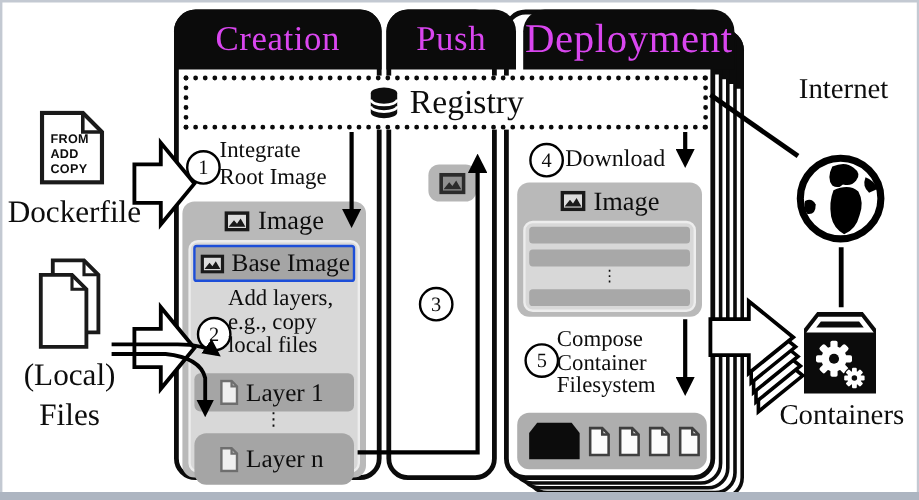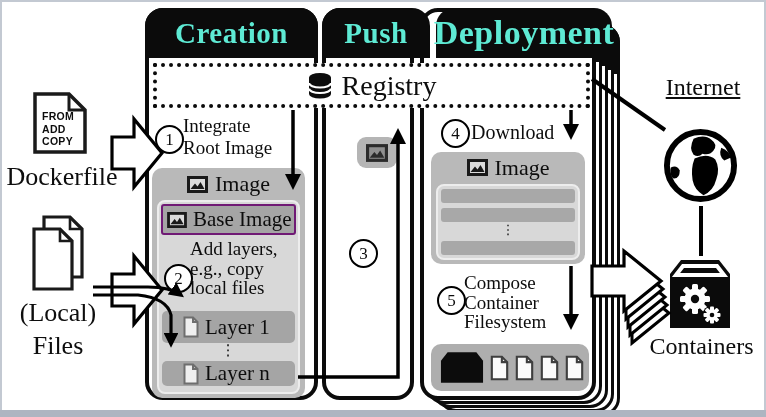--- a/index.html
+++ b/index.html
@@ -5,21 +5,21 @@
   html,body{margin:0;padding:0;background:#fff;}
   .stage{
     position:relative;width:766px;height:417px;background:#fff;overflow:hidden;
     font-family:"Liberation Serif",serif;color:#0d0d0d;
     box-shadow:inset 0 0 0 2px #c3c9d2;
   }
   .bottom-strip{position:absolute;left:0;bottom:0;width:766px;height:7px;background:#adb5c1;z-index:10;}
   
   .panel{position:absolute;top:8px;height:392px;background:#fff;border:4px solid #0b0b0b;border-radius:18px;z-index:2;box-sizing:border-box;}
   .panel-header{position:absolute;top:8px;height:50px;background:#0b0b0b;border-radius:18px 18px 0 0;z-index:2;
-    display:flex;align-items:center;justify-content:center;color:#5eead4;font-weight:bold;font-size:29px;letter-spacing:.5px;}
+    display:flex;align-items:center;justify-content:center;color:#d946ef;font-weight:normal;font-size:29px;letter-spacing:.5px;}
   .stack{position:absolute;height:392px;background:#fff;border:3px solid #0b0b0b;border-radius:18px;z-index:1;box-sizing:border-box;}
   .stack-head{position:absolute;height:50px;background:#0b0b0b;border-radius:18px 18px 0 0;z-index:1;}
   
   .registry{position:absolute;left:153px;top:63px;width:437px;height:45px;background:#fff;border:4px dotted #0b0b0b;z-index:3;
     box-sizing:border-box;display:flex;align-items:center;justify-content:center;gap:9px;}
   .registry-label{font-size:28px;}
   
   .circ{position:absolute;width:25px;height:25px;border:2.5px solid #000;border-radius:50%;background:#fff;z-index:4;
     display:flex;align-items:center;justify-content:center;font-size:17px;line-height:1;}
   .steplabel{position:absolute;z-index:4;text-align:left;white-space:pre-line;}
@@ -92,21 +92,21 @@
     <span>
       <svg width="21" height="17" viewBox="0 0 21 17">
           <rect x="1.5" y="1.5" width="18" height="14" fill="#dcdcdc" stroke="#1a1a1a" stroke-width="3"></rect>
           <path d="M3.5 13 L8 7.5 L10.5 10.5 L13.5 6 L17.5 13 Z" fill="#1a1a1a"></path>
         </svg>
     </span>
     <span>Image</span>
   </div>
   <div class="innerbox" style="left:157px;top:200px;width:143px;height:194px;"></div>
 
-  <div class="bar" style="left:161px;top:204px;width:135px;height:31px;border:2px solid #701a75;border-radius:3px;padding-left:4px;">
+  <div class="bar" style="left:161px;top:204px;width:135px;height:31px;border:2px solid #1d4ed8;border-radius:3px;padding-left:4px;">
     <span>
       <svg width="20" height="16" viewBox="0 0 21 17">
           <rect x="1.5" y="1.5" width="18" height="14" fill="#dcdcdc" stroke="#1a1a1a" stroke-width="3"></rect>
           <path d="M3.5 13 L8 7.5 L10.5 10.5 L13.5 6 L17.5 13 Z" fill="#1a1a1a"></path>
         </svg>
     </span>
     <span>Base Image</span>
   </div>
 
   <div class="circ" style="left:164px;top:264px;">
@@ -119,21 +119,21 @@
   <div class="bar" style="left:162px;top:311px;width:133px;height:32px;">
     <span>
       <svg width="16" height="22" viewBox="0 0 16 22">
           <path d="M1.5 1.5 H10 L14.5 6 V20.5 H1.5 Z" fill="#efefef" stroke="#6e6e6e" stroke-width="2"></path>
           <path d="M10 1.5 V6 H14.5" fill="none" stroke="#6e6e6e" stroke-width="2"></path>
         </svg>
     </span>
     <span>Layer 1</span>
   </div>
   <div class="dots" style="left:216px;top:343px;width:24px;">⋮</div>
-  <div class="bar" style="left:162px;top:361px;width:133px;height:25px;">
+  <div class="bar" style="left:162px;top:361px;width:133px;height:43px;border-radius:10px;">
     <span>
       <svg width="16" height="22" viewBox="0 0 16 22">
           <path d="M1.5 1.5 H10 L14.5 6 V20.5 H1.5 Z" fill="#efefef" stroke="#6e6e6e" stroke-width="2"></path>
           <path d="M10 1.5 V6 H14.5" fill="none" stroke="#6e6e6e" stroke-width="2"></path>
         </svg>
     </span>
     <span>Layer n</span>
   </div>
 
   <div class="chip">
@@ -223,21 +223,21 @@
     <svg width="58" height="78" viewBox="0 0 58 78">
       <path d="M14 2 H40 L52 14 V62 H14 Z" fill="#fff" stroke="#1a1a1a" stroke-width="3.2"></path>
       <path d="M40 2 V14 H52" fill="none" stroke="#1a1a1a" stroke-width="2.6"></path>
       <path d="M4 14 H30 L42 26 V74 H4 Z" fill="#fff" stroke="#1a1a1a" stroke-width="3.2"></path>
       <path d="M30 14 V26 H42" fill="none" stroke="#1a1a1a" stroke-width="2.6"></path>
     </svg>
   </span>
   <div class="outlabel" style="left:3px;top:297px;width:110px;font-size:26px;">(Local)
 Files</div>
 
-  <div class="outlabel" style="left:648px;top:72px;width:110px;text-decoration:underline;">Internet</div>
+  <div class="outlabel" style="left:648px;top:60px;width:110px;">Internet</div>
   <span class="iconabs" style="left:661px;top:126px;">
     <svg width="79" height="79" viewBox="0 0 80 80">
       <circle cx="40" cy="40" r="34" fill="#fff" stroke="#000" stroke-width="6"></circle>
       <path d="M33 13 q11 -5 18 1 q7 5 2 11 q-4 5 -11 3 q-4 4 -9 1 q-5 -6 0 -16 z" fill="#000"></path>
       <path d="M34 33 q13 -6 21 1 q5 9 1 20 q-3 12 -13 16 q-9 -5 -11 -15 q-2 -12 2 -22 z" fill="#000"></path>
       <path d="M10 42 q6 -3 9 3 q0 9 -7 8 q-4 -5 -2 -11 z" fill="#000"></path>
       <path d="M61 22 q8 3 10 10 l-7 3 q-6 -5 -3 -13 z" fill="#000"></path>
     </svg>
   </span>
   <span class="iconabs" style="left:668px;top:258px;">

